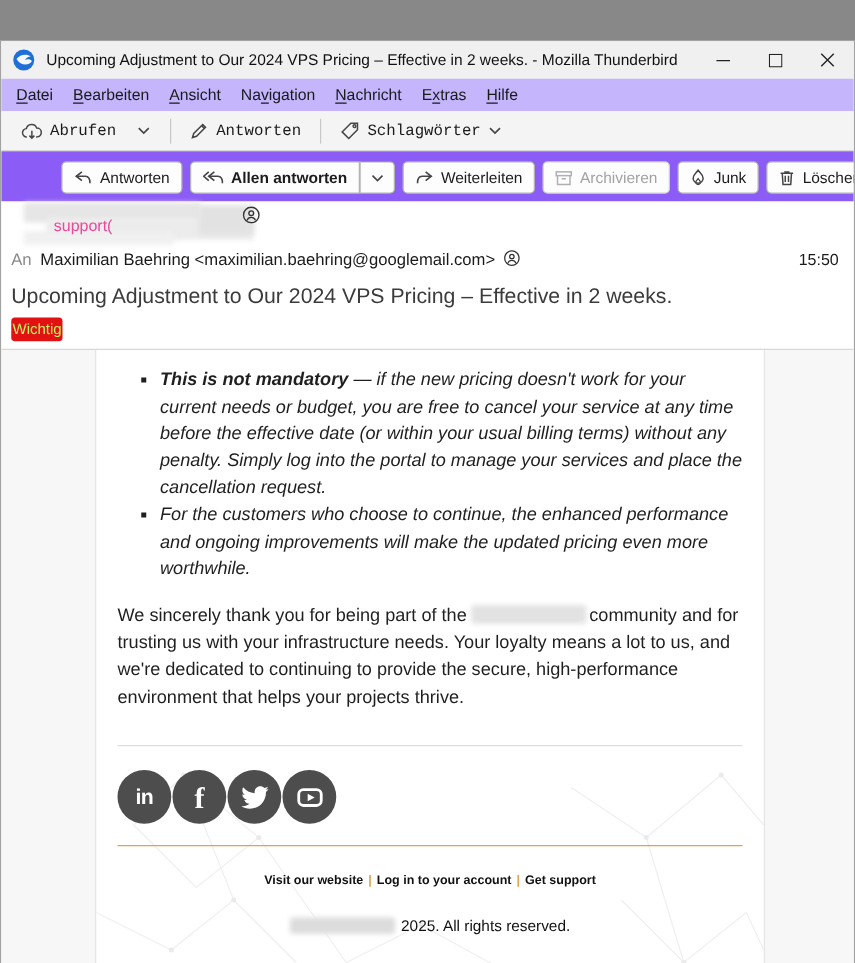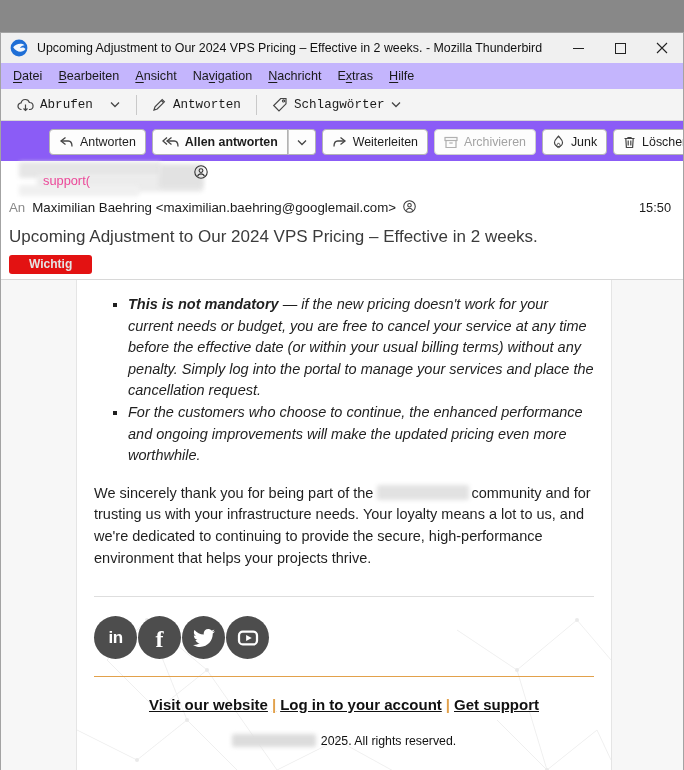--- a/index.html
+++ b/index.html
@@ -38,39 +38,39 @@
   .senderline{position:relative;height:37px;margin:0 10px;}
   .blurblock{position:absolute;border-radius:2px;filter:blur(2px);}
   .support-text{position:absolute;left:32px;top:12px;font-size:12.8px;color:#ec4899;z-index:2;}
   .person-abs{position:absolute;left:183px;top:4px;z-index:2;}
   .toline{display:flex;gap:7px;padding:2px 12px 2px 8px;font-size:13.3px;height:22px;}
   .to-label{color:#8a8a8a;}
   .to-addr{color:#1a1a1a;white-space:nowrap;}
   .time{margin-left:auto;color:#1a1a1a;font-size:12.8px;}
   .subject{font-size:17px;color:#3b3b3b;padding:7px 8px 0 8px;white-space:nowrap;}
   .tagrow{padding:7px 8px 0 8px;}
-  .tag{display:inline-block;background:#e31212;color:#e5e5e5;font-size:12px;padding:2px 20px 3px;border-radius:3px;font-weight:bold;}
+  .tag{display:inline-block;background:#e31212;color:#bef264;font-size:12px;padding:2px 1px 3px;border-radius:3px;}
   
   .bodywrap{position:relative;height:494px;background:#f7f7f7;overflow:hidden;}
   .card{position:absolute;left:75px;top:0;width:536px;height:100%;background:#fff;
         border-left:1px solid #e5e5e5;border-right:1px solid #e5e5e5;}
   .watermark{position:absolute;left:0;top:322px;z-index:0;opacity:.85;}
   .content{position:relative;z-index:1;padding:14px 17px 0 17px;font-size:14.5px;line-height:21.6px;color:#1f1f1f;}
   ul.blist{margin:0;padding-left:34px;list-style:square;}
   ul.blist li{margin:0;font-style:italic;}
   .para{margin-top:16px;}
   .inline-blur{display:inline-block;width:92px;height:15px;background:#e2e2e2;border-radius:2px;
                filter:blur(2px);vertical-align:-2px;margin:0 2px 0 4px;}
   .sep-gray{border:none;border-top:1px solid #dedede;margin:27px 0 0;}
   .social-row{display:flex;justify-content:flex-start;gap:1px;margin-top:19px;}
   .social{width:43px;height:43px;border-radius:50%;background:#4d4d4d;display:flex;align-items:center;justify-content:center;}
   .social .in{color:#fff;font-weight:bold;font-size:17px;letter-spacing:-.5px;}
   .social .fb{color:#fff;font-weight:bold;font-size:24px;font-family:"Liberation Serif",serif;margin-top:4px;}
   .sep-orange{border:none;border-top:1px solid #e2a14b;margin:17px 0 0;}
-  .flinks{text-align:center;margin-top:17px;font-size:15px;font-weight:bold;color:#111;text-decoration:underline;}
+  .flinks{text-align:center;margin-top:17px;font-size:10px;font-weight:bold;color:#111;}
   .fsep{color:#e2a14b;padding:0 4px;}
   .copy{text-align:center;margin-top:15px;font-size:12.3px;color:#111;}
   .copy-blur{display:inline-block;width:84px;height:13px;background:#dcdcdc;border-radius:2px;
              filter:blur(2px);vertical-align:-2px;margin-right:5px;}
   
   .statusbar{position:absolute;left:0;right:0;bottom:0;height:29px;background:#f7f7f7;
              border-top:1px solid #c8c8c8;display:flex;}
   .tower{width:30px;height:100%;border-right:1px solid #c8c8c8;display:flex;align-items:center;
          justify-content:center;font-size:10px;color:#222;letter-spacing:-.5px;}
   .bottom-sliver{position:absolute;left:30px;bottom:0;width:282px;height:3px;opacity:.8;

